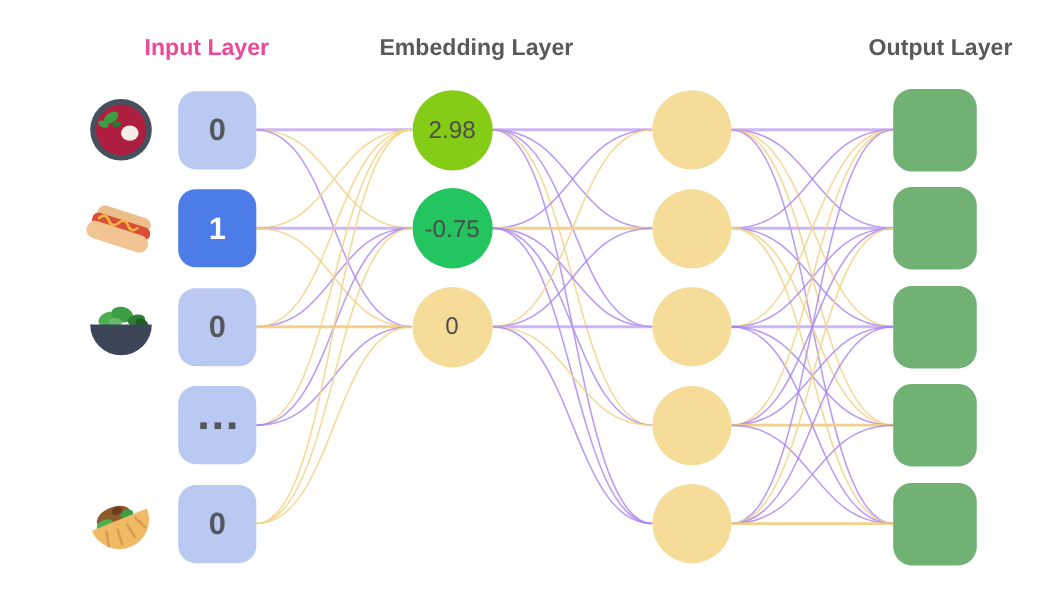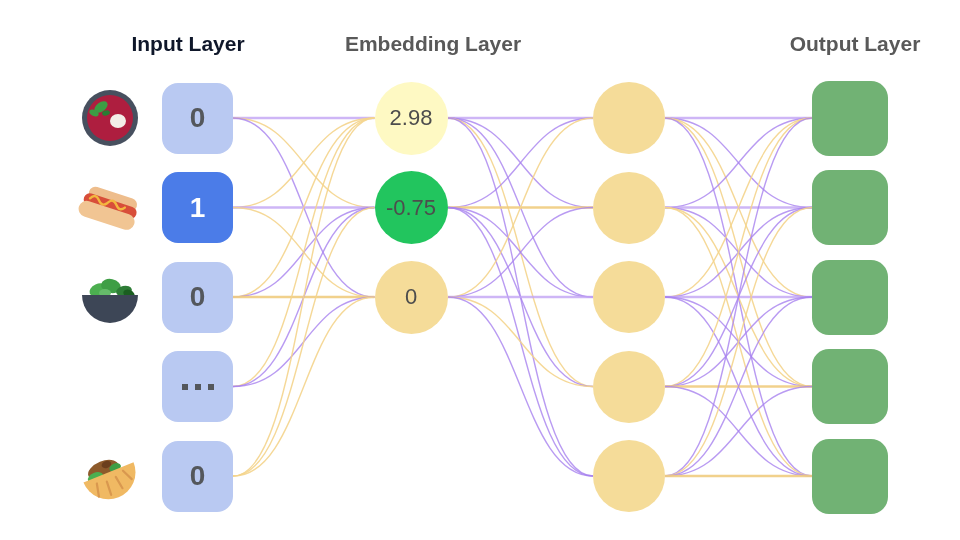--- a/index.html
+++ b/index.html
@@ -78,21 +78,21 @@
       <path d="M 665 386.5 C 738.5 386.5, 738.5 297, 812 297" stroke="#a782ef" stroke-width="1.4" stroke-opacity="0.8" fill="none"></path>
       <path d="M 665 386.5 C 738.5 386.5, 738.5 386.5, 812 386.5" stroke="#f0cc80" stroke-width="2.6" stroke-opacity="0.9" fill="none"></path>
       <path d="M 665 386.5 C 738.5 386.5, 738.5 476, 812 476" stroke="#a782ef" stroke-width="1.4" stroke-opacity="0.8" fill="none"></path>
       <path d="M 665 476 C 738.5 476, 738.5 118, 812 118" stroke="#a782ef" stroke-width="1.4" stroke-opacity="0.8" fill="none"></path>
       <path d="M 665 476 C 738.5 476, 738.5 207.5, 812 207.5" stroke="#f4d48c" stroke-width="1.4" stroke-opacity="0.9" fill="none"></path>
       <path d="M 665 476 C 738.5 476, 738.5 297, 812 297" stroke="#a782ef" stroke-width="1.4" stroke-opacity="0.8" fill="none"></path>
       <path d="M 665 476 C 738.5 476, 738.5 386.5, 812 386.5" stroke="#a782ef" stroke-width="1.4" stroke-opacity="0.8" fill="none"></path>
       <path d="M 665 476 C 738.5 476, 738.5 476, 812 476" stroke="#f0cc80" stroke-width="2.6" stroke-opacity="0.9" fill="none"></path>
     </svg>
 
-  <div class="layer-title" style="left: 188px; color: #0f172a;">Input Layer</div>
+  <div class="layer-title" style="left: 188px; color: #ec4899;">Input Layer</div>
   <div class="layer-title" style="left: 433px; color: rgb(89, 89, 89);">Embedding Layer</div>
   <div class="layer-title" style="left: 855px; color: rgb(89, 89, 89);">Output Layer</div>
 
   <div id="nodes">
       <svg viewBox="0 0 64 64" class="icon" style="left: 78px; top: 86px;">
       <circle cx="32" cy="32" r="28" fill="#47505f"></circle>
       <circle cx="32" cy="32" r="23" fill="#ae1e3f"></circle>
       <ellipse cx="40" cy="35" rx="8" ry="7" fill="#f3eee8"></ellipse>
       <ellipse cx="23" cy="21" rx="7.5" ry="4.5" fill="#3c9d44" transform="rotate(-35 23 21)"></ellipse>
       <ellipse cx="16" cy="27" rx="5" ry="3" fill="#3c9d44" transform="rotate(25 16 27)"></ellipse>
@@ -136,21 +136,21 @@
         <ellipse cx="18" cy="28" rx="8" ry="5" fill="#4caf50"></ellipse>
         <ellipse cx="40" cy="26" rx="6" ry="4" fill="#3e9e45"></ellipse>
         <ellipse cx="33" cy="20" rx="5" ry="3.5" fill="#6b3f1d"></ellipse>
         <path d="M5 28 a27 27 0 0 0 54 0 z" fill="#f0b963"></path>
         <path d="M17 34 l-3 13 M27 36 l-1 14 M37 35 l2 13 M46 32 l5 11" stroke="#d9984f" stroke-width="2.2" fill="none" stroke-linecap="round"></path>
       </g>
     </svg>
       <div class="node node-input" style="background: rgb(185, 201, 242); left: 162px; top: 440.5px;">
         <span class="val" style="color: rgb(84, 87, 92);">0</span>
       </div>
-      <div class="node node-embed" style="background: #fef9c3; left: 374.5px; top: 81.5px;">
+      <div class="node node-embed" style="background: #84cc16; left: 374.5px; top: 81.5px;">
         <span class="val" style="color: rgb(77, 77, 77);">2.98</span>
       </div>
       <div class="node node-embed" style="background: #22c55e; left: 374.5px; top: 171px;">
         <span class="val" style="color: rgb(77, 77, 77);">-0.75</span>
       </div>
       <div class="node node-embed" style="background: rgb(245, 220, 153); left: 374.5px; top: 260.5px;">
         <span class="val" style="color: rgb(77, 77, 77);">0</span>
       </div>
       <div class="node node-hidden" style="background: rgb(245, 220, 153); left: 593px; top: 82px;"></div>
       <div class="node node-hidden" style="background: rgb(245, 220, 153); left: 593px; top: 171.5px;"></div>

